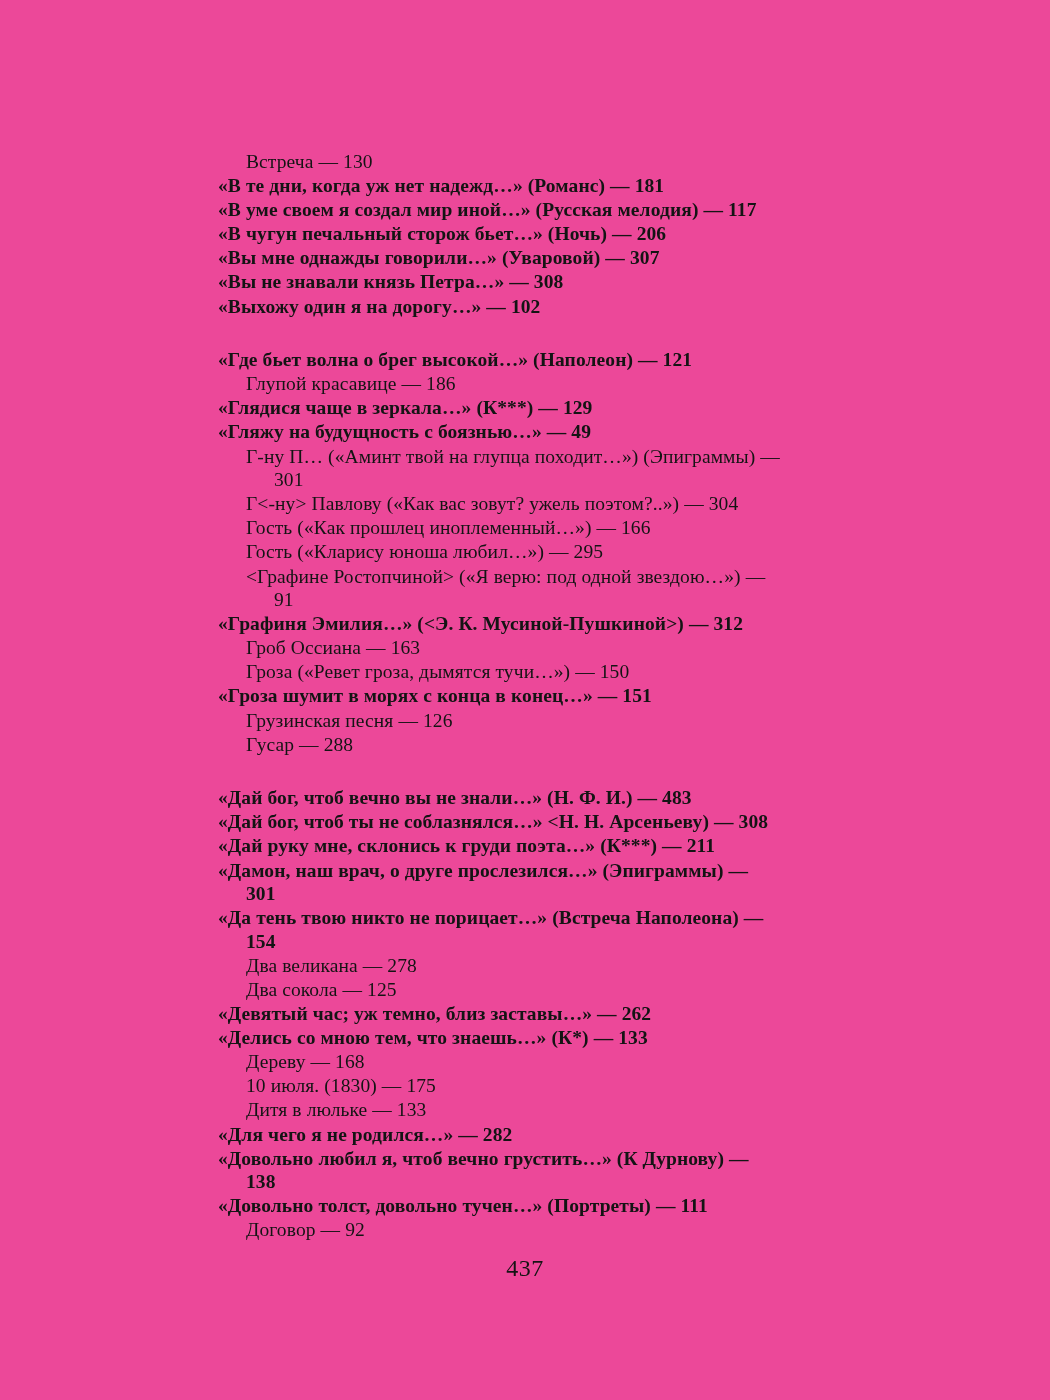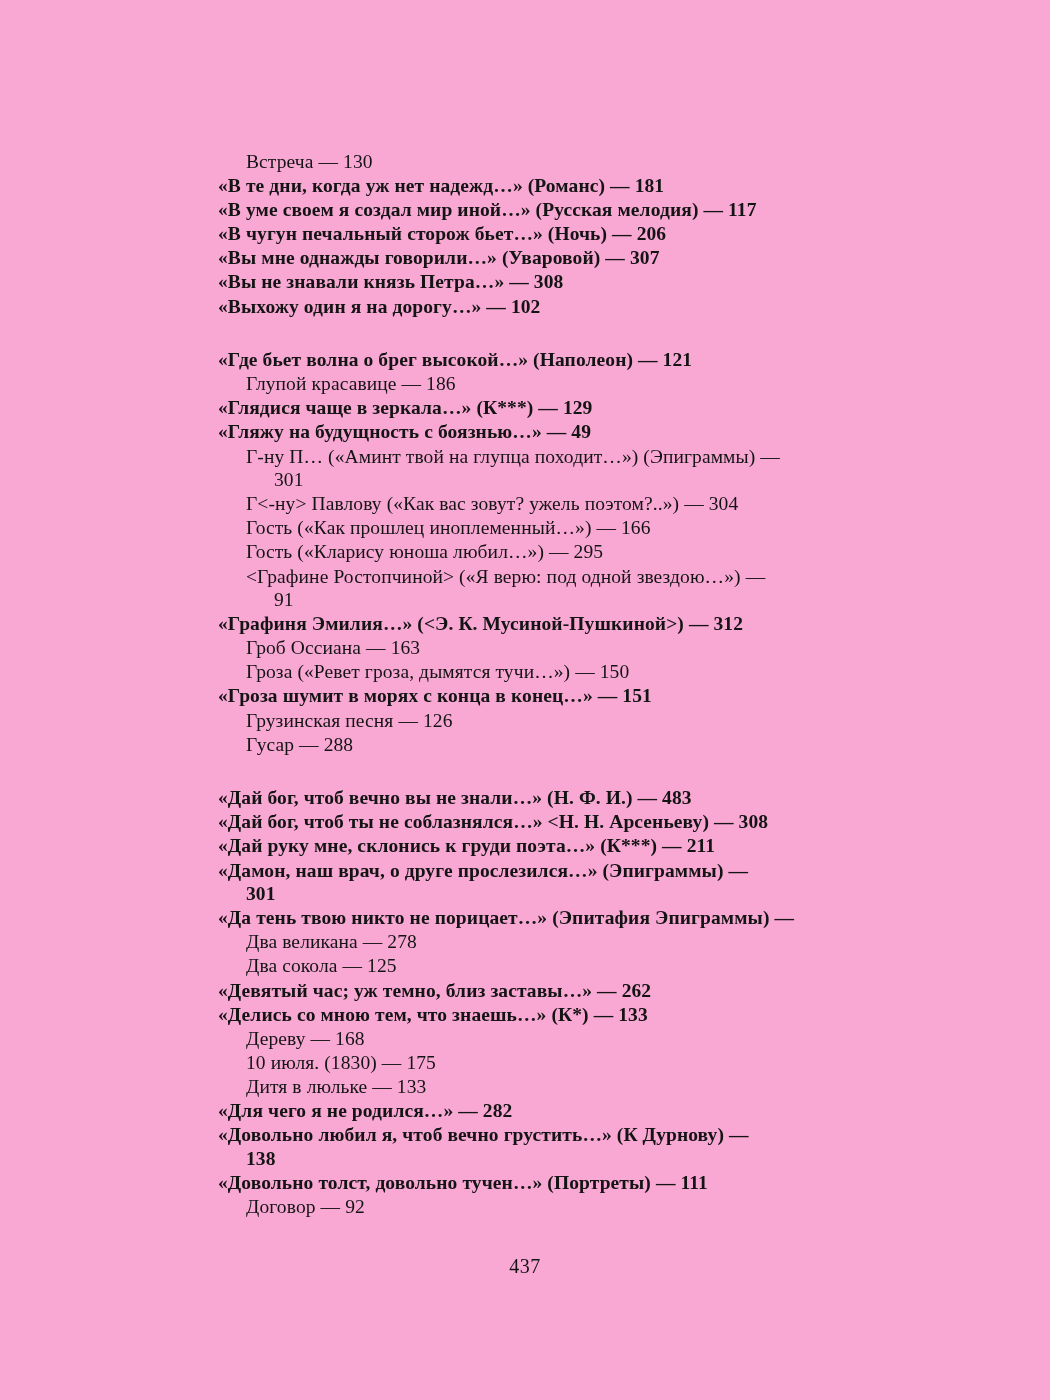--- a/index.html
+++ b/index.html
@@ -14,21 +14,21 @@
     color: #141414;
     position: relative;
     overflow: hidden;
   }
   .page {
     position: absolute;
     left: 0;
     top: 0;
     width: 1050px;
     height: 1400px;
-    background: #f9a8d4;
+    background: #ec4899;
   }
   .content {
     position: absolute;
     left: 218px;
     top: 150px;
     width: 620px;
   }
   .index-group {
     margin: 0 0 30px 0;
   }
@@ -52,21 +52,21 @@
   .entry .cont {
     display: block;
     padding-left: 28px;
   }
   .folio {
     position: absolute;
     top: 1255px;
     left: 0;
     width: 1050px;
     text-align: center;
-    font-size: 20px;
+    font-size: 24px;
     letter-spacing: 0.5px;
   }
 </style>
 </head>
 <body>
 
 <div class="page">
 
   <div class="content">
 
@@ -106,21 +106,22 @@
 
     <div class="index-group">
       <div class="entry hang">«Дай бог, чтоб вечно вы не знали…» (Н. Ф. И.) — 483</div>
       <div class="entry hang">«Дай бог, чтоб ты не соблазнялся…» &lt;Н. Н. Арсеньеву) — 308</div>
       <div class="entry hang">«Дай руку мне, склонись к груди поэта…» (К***) — 211</div>
       <div class="entry hang">
         <span>«Дамон, наш врач, о друге прослезился…» (Эпиграммы) —</span>
         <span class="cont">301</span>
       </div>
       <div class="entry hang">
-        <span>«Да тень твою никто не порицает…» (Эпитафия Эпиграммы) —</span>
+        <span>«Да тень твою никто не порицает…» (Встреча Наполеона) —</span>
+        <span class="cont">154</span>
       </div>
       <div class="entry">Два великана — 278</div>
       <div class="entry">Два сокола — 125</div>
       <div class="entry hang">«Девятый час; уж темно, близ заставы…» — 262</div>
       <div class="entry hang">«Делись со мною тем, что знаешь…» (К*) — 133</div>
       <div class="entry">Дереву — 168</div>
       <div class="entry">10 июля. (1830) — 175</div>
       <div class="entry">Дитя в люльке — 133</div>
       <div class="entry hang">«Для чего я не родился…» — 282</div>
       <div class="entry hang">

